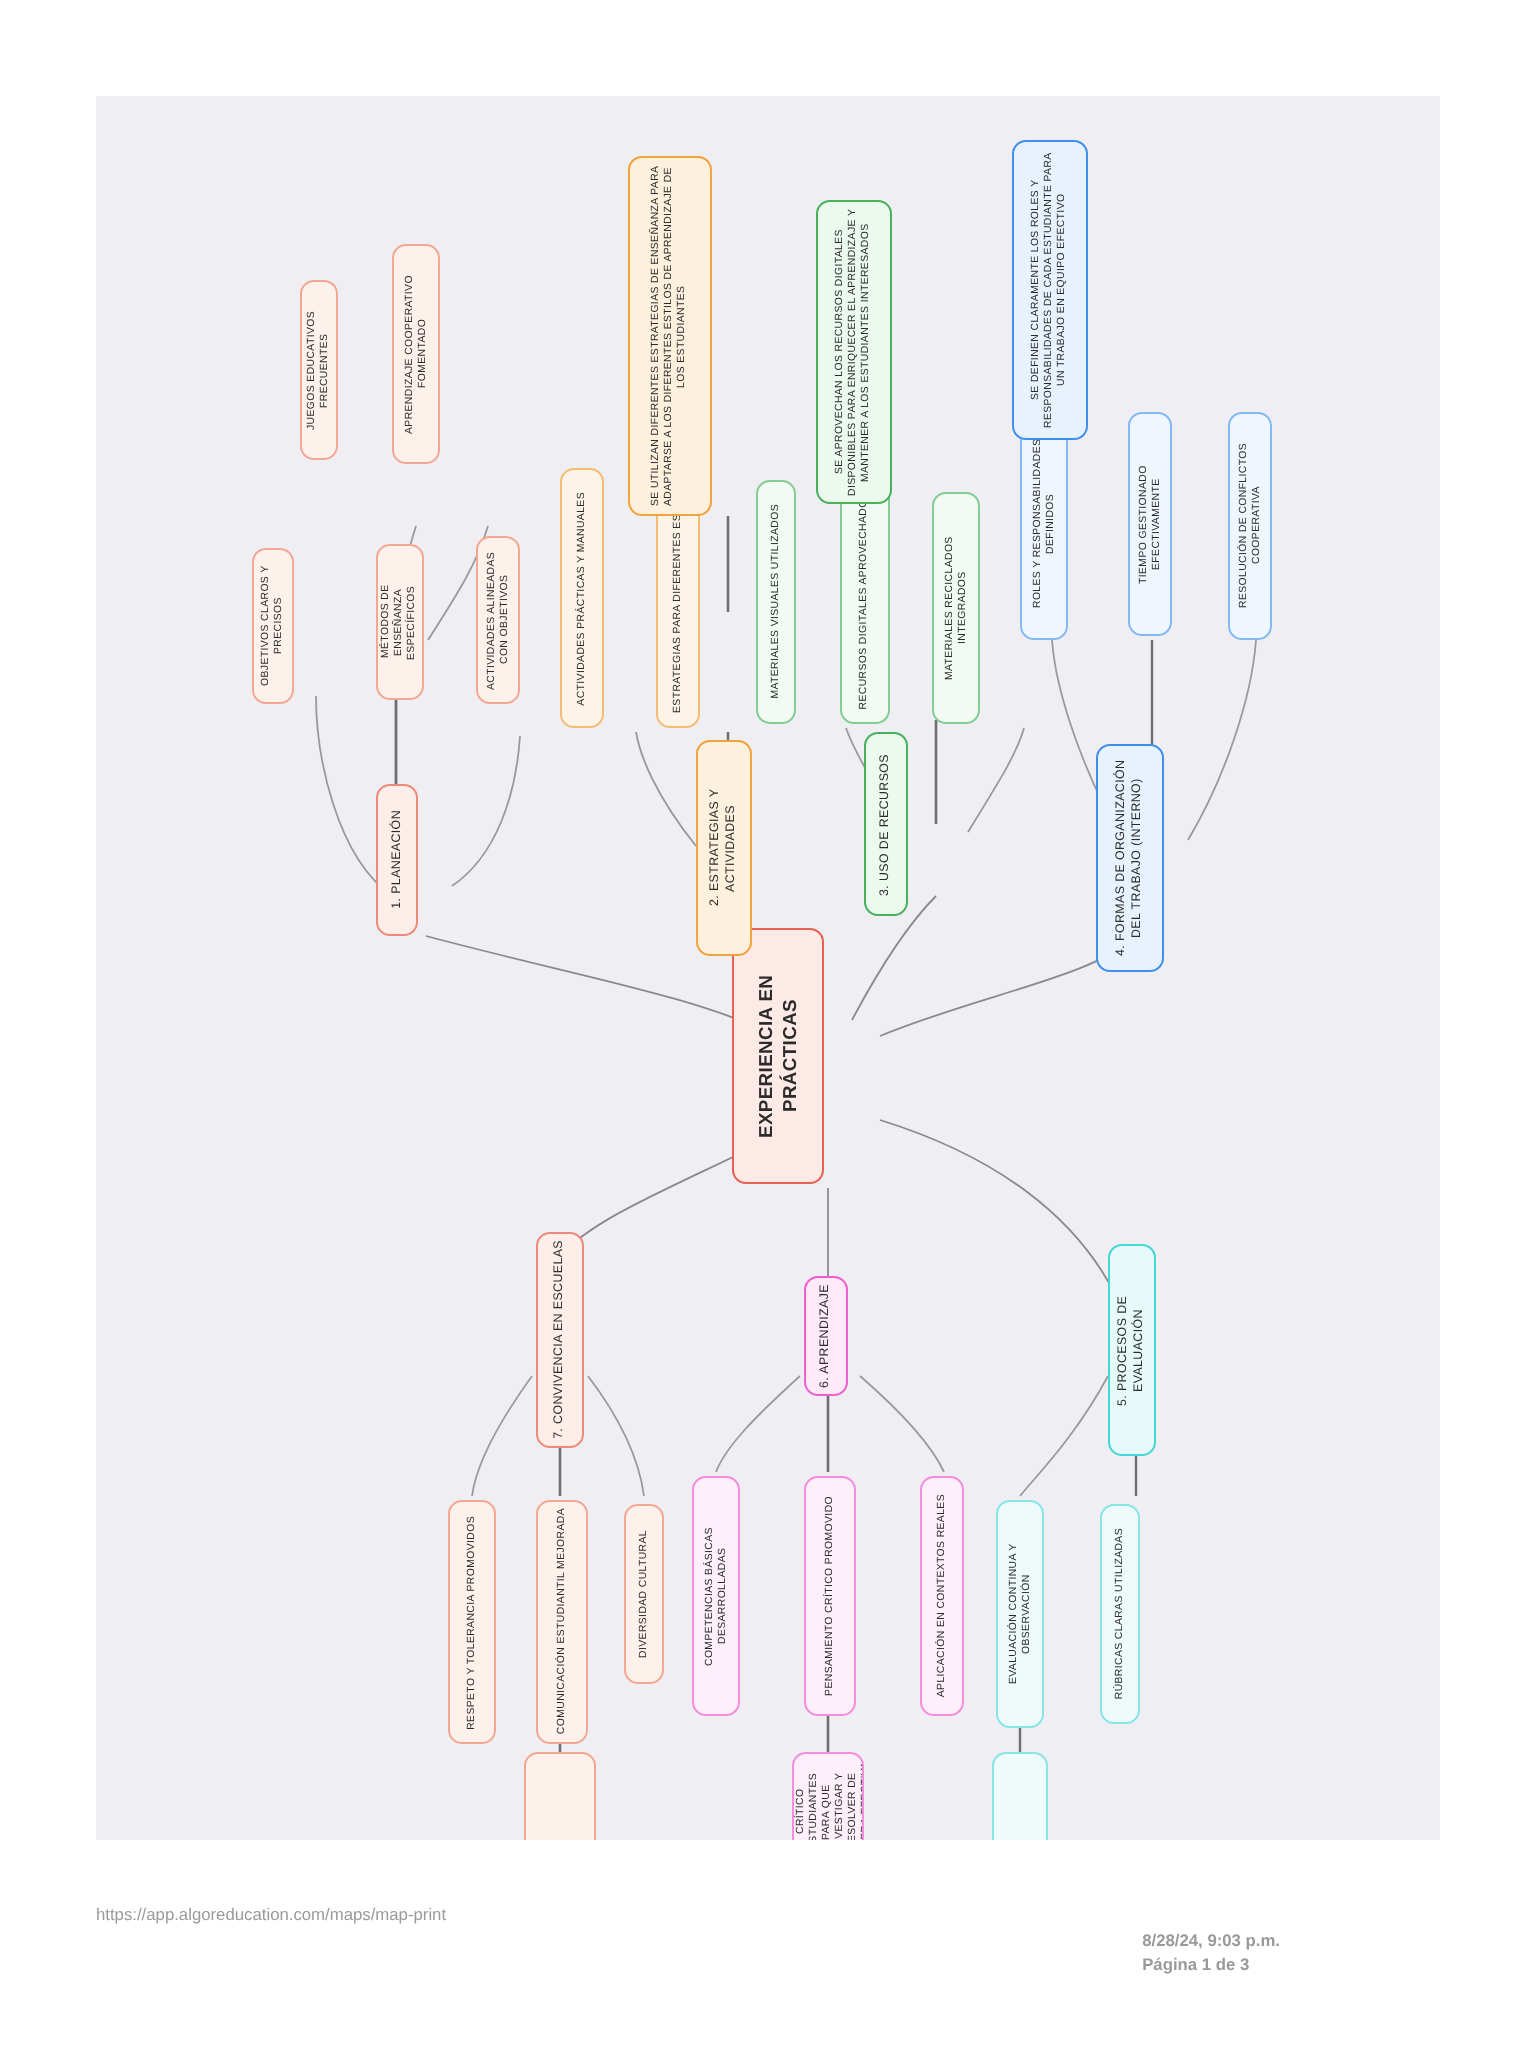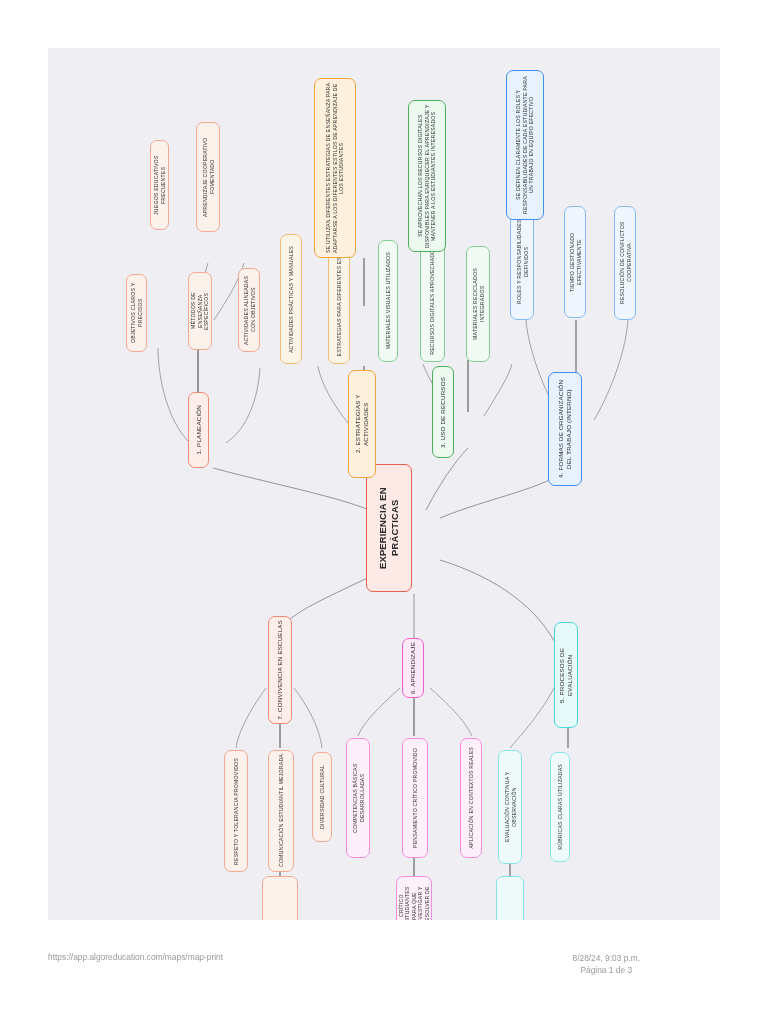--- a/index.html
+++ b/index.html
@@ -58,21 +58,21 @@
 
   .fs5{font-size:5.2px;}
   .fs6{font-size:6.2px;}
   .fs9{font-size:9.4px;}
 
   #footer{
     position:absolute;left:0;top:944px;width:688px;height:60px;
     font-size:8.4px;color:#9a9a9a;
   }
   #footer .url{position:absolute;left:48px;top:8px;}
-  #footer .right{position:absolute;right:48px;top:8px;text-align:center;line-height:1.45;}
+  #footer .right{position:absolute;right:48px;top:20px;text-align:left;line-height:1.45;font-weight:bold;}
 </style>
 </head>
 <body>
 
 <div id="canvas">
 
   <svg id="edges" viewBox="0 0 672 872" xmlns="http://www.w3.org/2000/svg">
     <g fill="none" stroke="#8a8a8a" stroke-width="0.9">
 
       <path d="M340,470 C300,450 240,440 165,420"></path>

